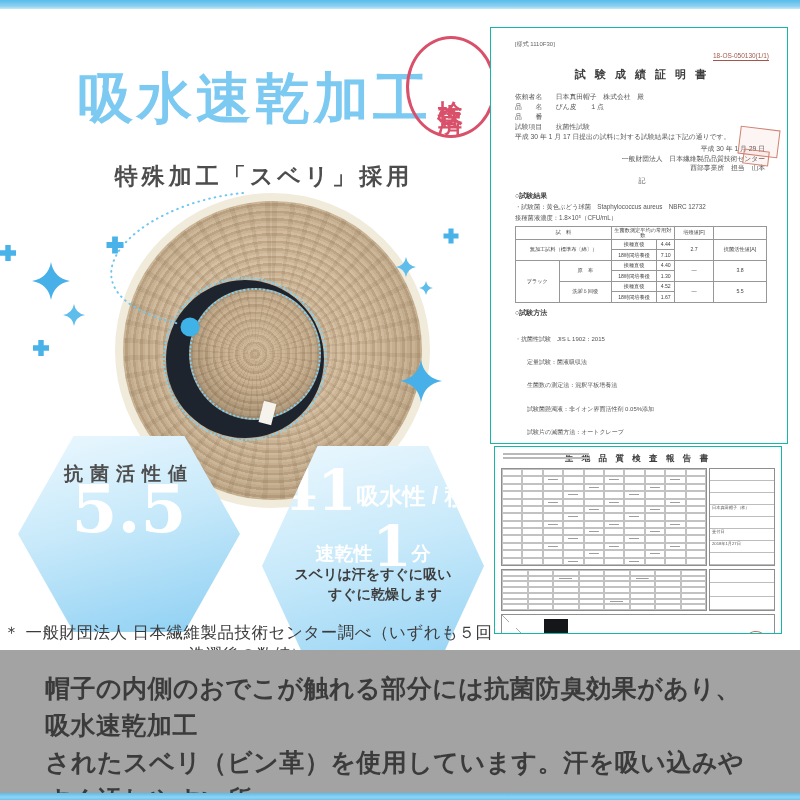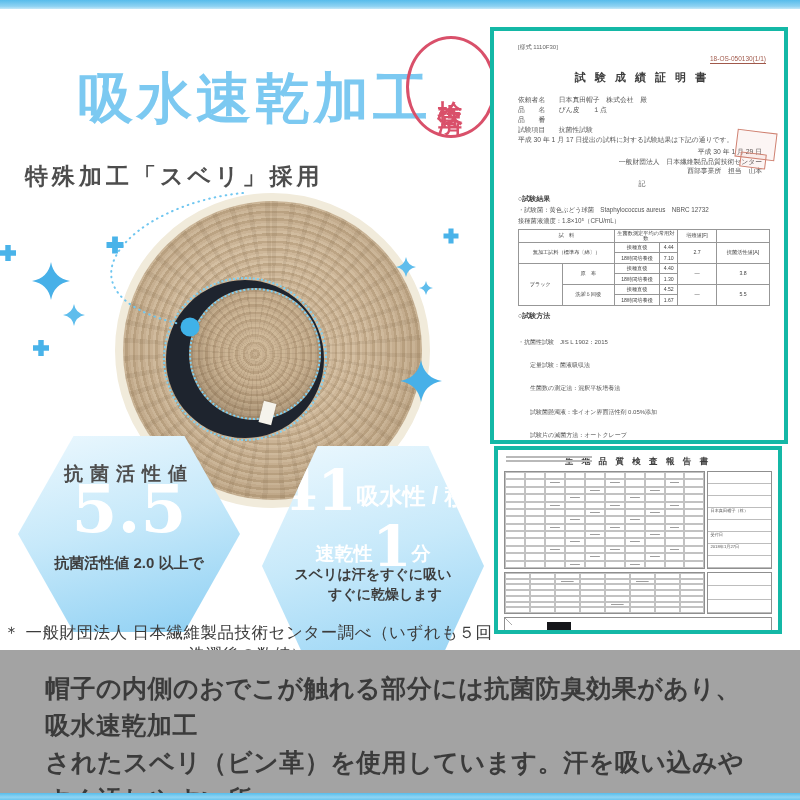--- a/index.html
+++ b/index.html
@@ -10,21 +10,21 @@
   
   .top-strip{left:0;top:0;width:800px;height:9px;
     background:linear-gradient(180deg,#57bceb 0%,#8ed2f2 70%,#c6e8f8 100%);}
   .bottom-strip{left:0;top:793px;width:800px;height:7px;
     background:linear-gradient(180deg,#58bdeb 0%,#8fd4f3 60%,#6ac5ee 100%);}
 
   
   .title{left:30px;top:30px;width:450px;text-align:center;color:#7cc9f1;font-weight:700;line-height:1.04;}
   .title .t1{font-size:52px;letter-spacing:7px;}
   .title .t2{font-size:55px;letter-spacing:4px;margin-top:40px;}
-  .subtitle{left:25px;top:161px;width:440px;text-align:left;font-size:23px;
+  .subtitle{left:44px;top:161px;width:440px;text-align:center;font-size:23px;
     color:#4d4d4d;font-weight:600;letter-spacing:4px;}
   .stamp{left:406px;top:36px;width:84px;height:96px;border:3px solid #d9506a;border-radius:50%;
     color:#d9506a;display:flex;align-items:center;justify-content:center;
     writing-mode:vertical-rl;font-size:25px;font-weight:700;letter-spacing:4px;}
 
   
   .hat{left:115px;top:193px;width:315px;height:315px;border-radius:50%;
     border:8px solid #f1ebdb;box-sizing:border-box;
     background:
       radial-gradient(circle at 48% 45%,rgba(0,0,0,0) 40%,rgba(124,97,62,.20) 78%,rgba(103,80,50,.32) 100%),
@@ -63,21 +63,21 @@
 
   .footnote{left:0;top:622px;width:496px;text-align:center;font-size:16.5px;color:#3c3c3c;
     font-weight:500;letter-spacing:0.5px;}
 
   
   .bottom-section{left:0;top:650px;width:800px;height:143px;background:#a3a3a3;}
   .bottom-text{left:45px;top:20px;width:720px;font-size:25px;line-height:37px;color:#3b3b3b;
     font-weight:600;letter-spacing:0.5px;}
 
   
-  .doc{background:#ffffff;border:4px solid #14b8a6;box-sizing:border-box;overflow:hidden;color:#555;}
+  .doc{background:#ffffff;border:1px solid #14b8a6;box-sizing:border-box;overflow:hidden;color:#555;}
   .doc1{left:490px;top:27px;width:298px;height:417px;padding:12px 18px 6px 24px;}
   .doc2{left:494px;top:446px;width:288px;height:188px;padding:6px 6px;}
   .d-form{font-size:6px;color:#666;}
   .d-no{font-size:6.5px;color:#a0584a;text-align:right;margin-top:3px;}
   .d-no span{border-bottom:1px solid #a0584a;padding-bottom:1px;}
   .d-title{font-size:11px;font-weight:700;color:#3d3d3d;text-align:center;letter-spacing:3px;margin-top:8px;}
   .d-fields{margin-top:10px;font-size:6.8px;line-height:10px;color:#555;}
   .d-right{margin-top:2px;font-size:6.8px;line-height:9.5px;text-align:right;padding-right:4px;color:#555;}
   .d-mark{text-align:center;font-size:7px;margin-top:3px;}
   .d-h{font-size:7px;font-weight:700;color:#444;margin-top:5px;}
@@ -144,21 +144,20 @@
     <use href="#plus" transform="translate(41,348) scale(8)"></use>
     <use href="#plus" transform="translate(8,253) scale(8)"></use>
     <use href="#plus" transform="translate(451,236) scale(7.5)"></use>
   </g>
   <circle cx="190" cy="327" r="9.5" fill="#3fb2e8"></circle>
 </svg>
 
 <div class="abs hex hex-left">
   <div class="abs hex-label">抗菌活性値</div>
   <div class="abs hex-big hex-55">5.5</div>
-  <div class="abs hex-d1">抗菌活性値 2.0 以上で</div>
 </div>
 <div class="abs hex hex-right">
   <div class="abs hr-line1">
     <span class="hex-big num">41</span><span class="unit">吸水性 / 秒</span>
   </div>
   <div class="abs hr-line2">
     <span class="lbl">速乾性</span><span class="hex-big num">1</span><span class="lbl">分</span>
   </div>
   <div class="abs hr-d1">スベリは汗をすぐに吸い</div>
   <div class="abs hr-d2">すぐに乾燥します</div>

